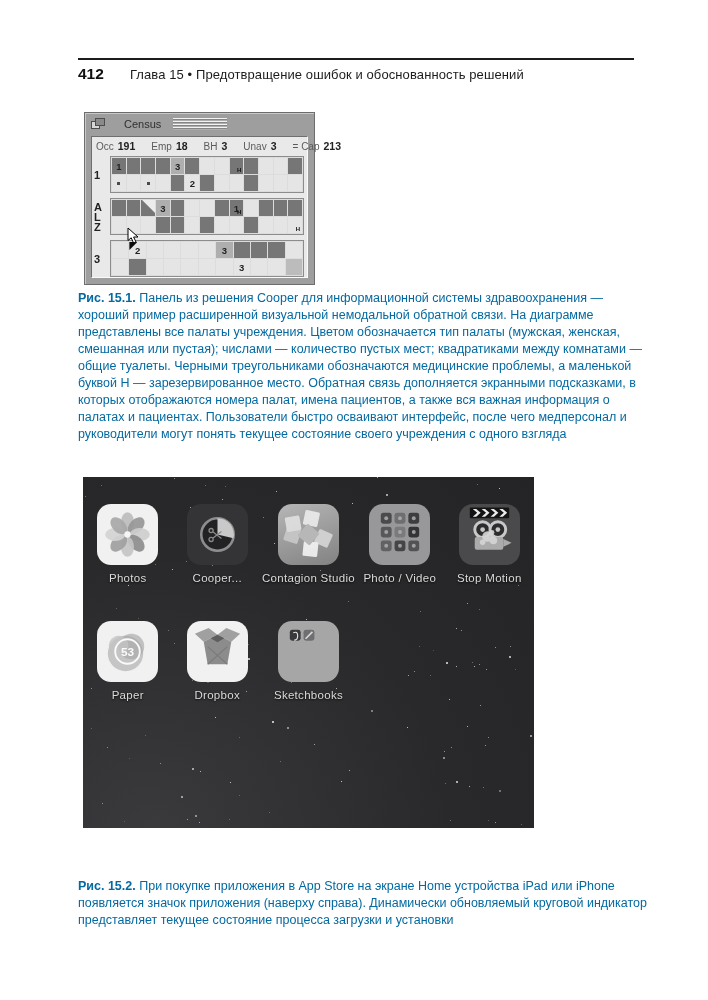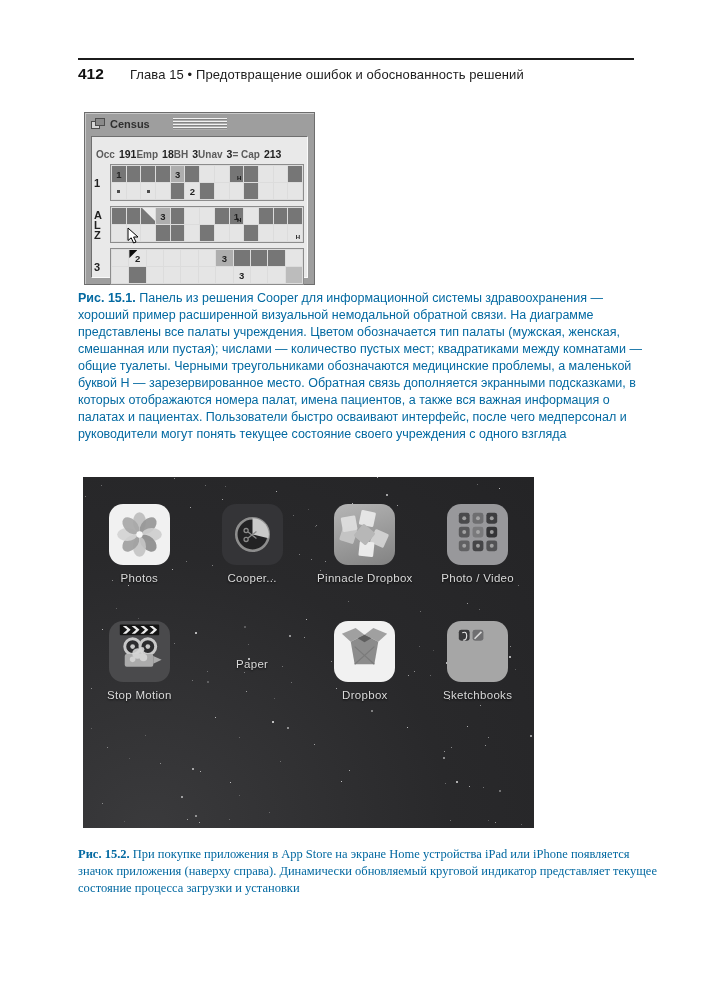--- a/index.html
+++ b/index.html
@@ -10,27 +10,27 @@
   .head-rule{position:absolute;left:78px;top:58px;width:556px;height:2px;background:#1c1c1c;}
   .head{position:absolute;left:78px;top:65px;width:556px;display:flex;align-items:baseline;}
   .pnum{font-size:15.5px;font-weight:bold;color:#111;}
   .ptitle{font-size:13px;color:#1c1c1c;margin-left:26px;letter-spacing:0.1px;}
 
   
   .census{position:absolute;left:84px;top:112px;width:229px;height:171px;
           background:#9e9e9e;border:1px solid #6d6d6d;box-shadow:inset 1px 1px 0 #c9c9c9;}
   .census-tb{position:relative;height:21px;display:flex;align-items:center;padding-left:6px;}
   .census-ic svg{display:block;}
-  .census-title{font-size:11px;font-weight:bold;color:#2f2f2f;margin-left:5px;}
+  .census-title{font-size:11px;font-weight:normal;color:#2f2f2f;margin-left:19px;}
   .census-grip{position:absolute;left:88px;top:5px;width:54px;height:12px;
        background:repeating-linear-gradient(to bottom,#f2f2f2 0 1px,#858585 1px 2px,#aeaeae 2px 3px);}
   .census-body{position:absolute;left:6px;right:6px;top:23px;bottom:6px;background:#e9e9e9;
        border-top:1px solid #6f6f6f;border-left:1px solid #6f6f6f;
        border-right:1px solid #fafafa;border-bottom:1px solid #fafafa;}
-  .census-stats{display:flex;gap:0;padding:11px 2px 2px 4px;font-size:10px;color:#5b5b5b;white-space:nowrap;font-weight:bold;}
+  .census-stats{display:flex;gap:16px;padding:3px 2px 2px 4px;font-size:10px;color:#5b5b5b;white-space:nowrap;}
   .census-stats .stat{display:flex;align-items:baseline;}
   .census-stats b{color:#222;font-size:10.5px;margin-left:4px;}
   .census-rows{padding:2px 3px 0 1px;}
   .rgroup{display:flex;align-items:stretch;margin-bottom:5px;}
   .rlabel{width:16px;display:flex;flex-direction:column;justify-content:center;
           font-size:11px;font-weight:bold;line-height:10px;color:#222;padding-left:1px;}
   .rstrip{flex:1;border:1px solid #8c8c8c;background:#dcdcdc;padding:1px;
           display:flex;flex-direction:column;gap:1px;}
   .crow{display:grid;grid-template-columns:repeat(var(--cols),1fr);grid-gap:1px;height:16px;}
   .cell{position:relative;display:flex;align-items:center;justify-content:center;
@@ -45,28 +45,28 @@
   .tooltip{position:absolute;left:51px;top:110px;width:80px;background:#fff;border:1px solid #0a0a0a;
        padding:3px 4px 4px;font-size:9.5px;line-height:11.4px;color:#151515;z-index:5;
        box-shadow:2px 2px 2px rgba(90,90,90,0.55);}
   .tooltip .muted{color:#b3b3b3;}
   .cursor{position:absolute;left:42px;top:114px;z-index:6;}
 
   
   .caption{position:absolute;left:78px;margin:0;font-size:12.5px;line-height:17px;color:#0369a1;}
   .caption b{font-weight:bold;}
   .c1{top:290px;width:574px;}
-  .c2{top:846px;width:580px;font-family:Liberation Serif, serif;}
+  .c2{top:878px;width:580px;}
 
   
   .homescreen{position:absolute;left:83px;top:477px;width:451px;height:351px;overflow:hidden;
       background:radial-gradient(ellipse at 15% 100%,#3a3a3c 0%,#29292b 55%,#242426 100%);}
   .stars{position:absolute;inset:0;}
   .star{position:absolute;background:#fff;border-radius:50%;}
-  .appgrid{position:absolute;inset:0;display:grid;grid-template-columns:repeat(4,1fr);
+  .appgrid{position:absolute;inset:0;display:grid;grid-template-columns:repeat(5,1fr);
       grid-template-rows:repeat(3,1fr);}
   .app{display:flex;flex-direction:column;align-items:center;justify-content:center;padding-top:16px;}
   .tile{width:61px;height:61px;border-radius:14px;position:relative;overflow:hidden;flex:0 0 auto;}
   .tile svg{position:absolute;inset:0;}
   .tile-light{background:#f1f1f1;}
   .tile-dim{background:#343437;}
   .tile-dark{background:#4a4a4c;}
   .tile-grad{background:linear-gradient(160deg,#b6b6b6 0%,#828282 100%);}
   .tile-folder{background:#98989b;}
   .tile-folder2{background:#a6a6a6;}
@@ -440,21 +440,21 @@
               <g opacity="0.95">
       <rect x="23" y="7" width="15" height="15" rx="1.5" fill="#e8e8e8" transform="rotate(12 31 31)"></rect>
       <rect x="39" y="21" width="15" height="15" rx="1.5" fill="#d3d3d3" transform="rotate(24 31 31)"></rect>
       <rect x="27" y="38" width="15" height="15" rx="1.5" fill="#f0f0f0" transform="rotate(6 31 31)"></rect>
       <rect x="8" y="29" width="15" height="15" rx="1.5" fill="#c7c7c7" transform="rotate(18 31 31)"></rect>
       <rect x="10" y="10" width="15" height="15" rx="1.5" fill="#dedede" transform="rotate(-10 31 31)"></rect>
       <rect x="23" y="23" width="16" height="16" rx="1.5" fill="#b9b9b9" transform="rotate(40 31 31)"></rect>
     </g>
             </svg>
           </div>
-          <div class="alabel">Pinnacle Dropbox</div>
+          <div class="alabel">Contagion Studio</div>
         </div>
         <div class="app">
           <div class="tile tile-folder">
             <svg viewBox="0 0 62 62">
               <rect x="12" y="9" width="11" height="11" rx="2.5" fill="#4a4a4c"></rect>
             <circle cx="17.5" cy="14.5" r="2" fill="#aeaeae" opacity="0.85"></circle>
               <rect x="26" y="9" width="11" height="11" rx="2.5" fill="#6e6e70"></rect>
             <circle cx="31.5" cy="14.5" r="2" fill="#aeaeae" opacity="0.85"></circle>
               <rect x="40" y="9" width="11" height="11" rx="2.5" fill="#3d3d3f"></rect>
             <circle cx="45.5" cy="14.5" r="2" fill="#aeaeae" opacity="0.85"></circle>
@@ -492,20 +492,29 @@
         <circle cx="29" cy="33" r="5.4"></circle>
                 <circle cx="35" cy="37" r="3.8"></circle>
         <circle cx="24" cy="39" r="2.8"></circle>
                 <circle cx="33.5" cy="29" r="2.5"></circle>
       </g>
             </svg>
           </div>
           <div class="alabel">Stop Motion</div>
         </div>
         <div class="app">
+          <div class="tile tile-light">
+    <svg viewBox="0 0 62 62">
+      <circle cx="29" cy="33" r="18" fill="#b5b5b5" opacity="0.75"></circle>
+      <circle cx="35" cy="26" r="13" fill="#a8a8a8" opacity="0.65"></circle>
+      <circle cx="22" cy="25" r="10" fill="#c3c3c3" opacity="0.8"></circle>
+      <circle cx="31" cy="31" r="12.5" fill="none" stroke="#fafafa" stroke-width="1.9"></circle>
+      <text x="31" y="35.5" text-anchor="middle" font-size="12" font-weight="bold" fill="#fafafa" font-family="Liberation Sans, sans-serif">53</text>
+    </svg>
+          </div>
           <div class="alabel">Paper</div>
         </div>
         <div class="app">
           <div class="tile tile-light">
     <svg viewBox="0 0 62 62">
       <polygon points="31,14 17,21 8,13 22,7" fill="#a0a0a0"></polygon>
       <polygon points="31,14 45,21 54,13 40,7" fill="#a0a0a0"></polygon>
       <polygon points="17,21 31,14 45,21 41,44 21,44" fill="#8c8c8c"></polygon>
       <polygon points="24,17.5 31,14 38,17.5 31,21.5" fill="#5e5e5e"></polygon>
       <path d="M21 44 L41 26 M41 44 L21 26" stroke="#7b7b7b" stroke-width="1.2" fill="none"></path>

